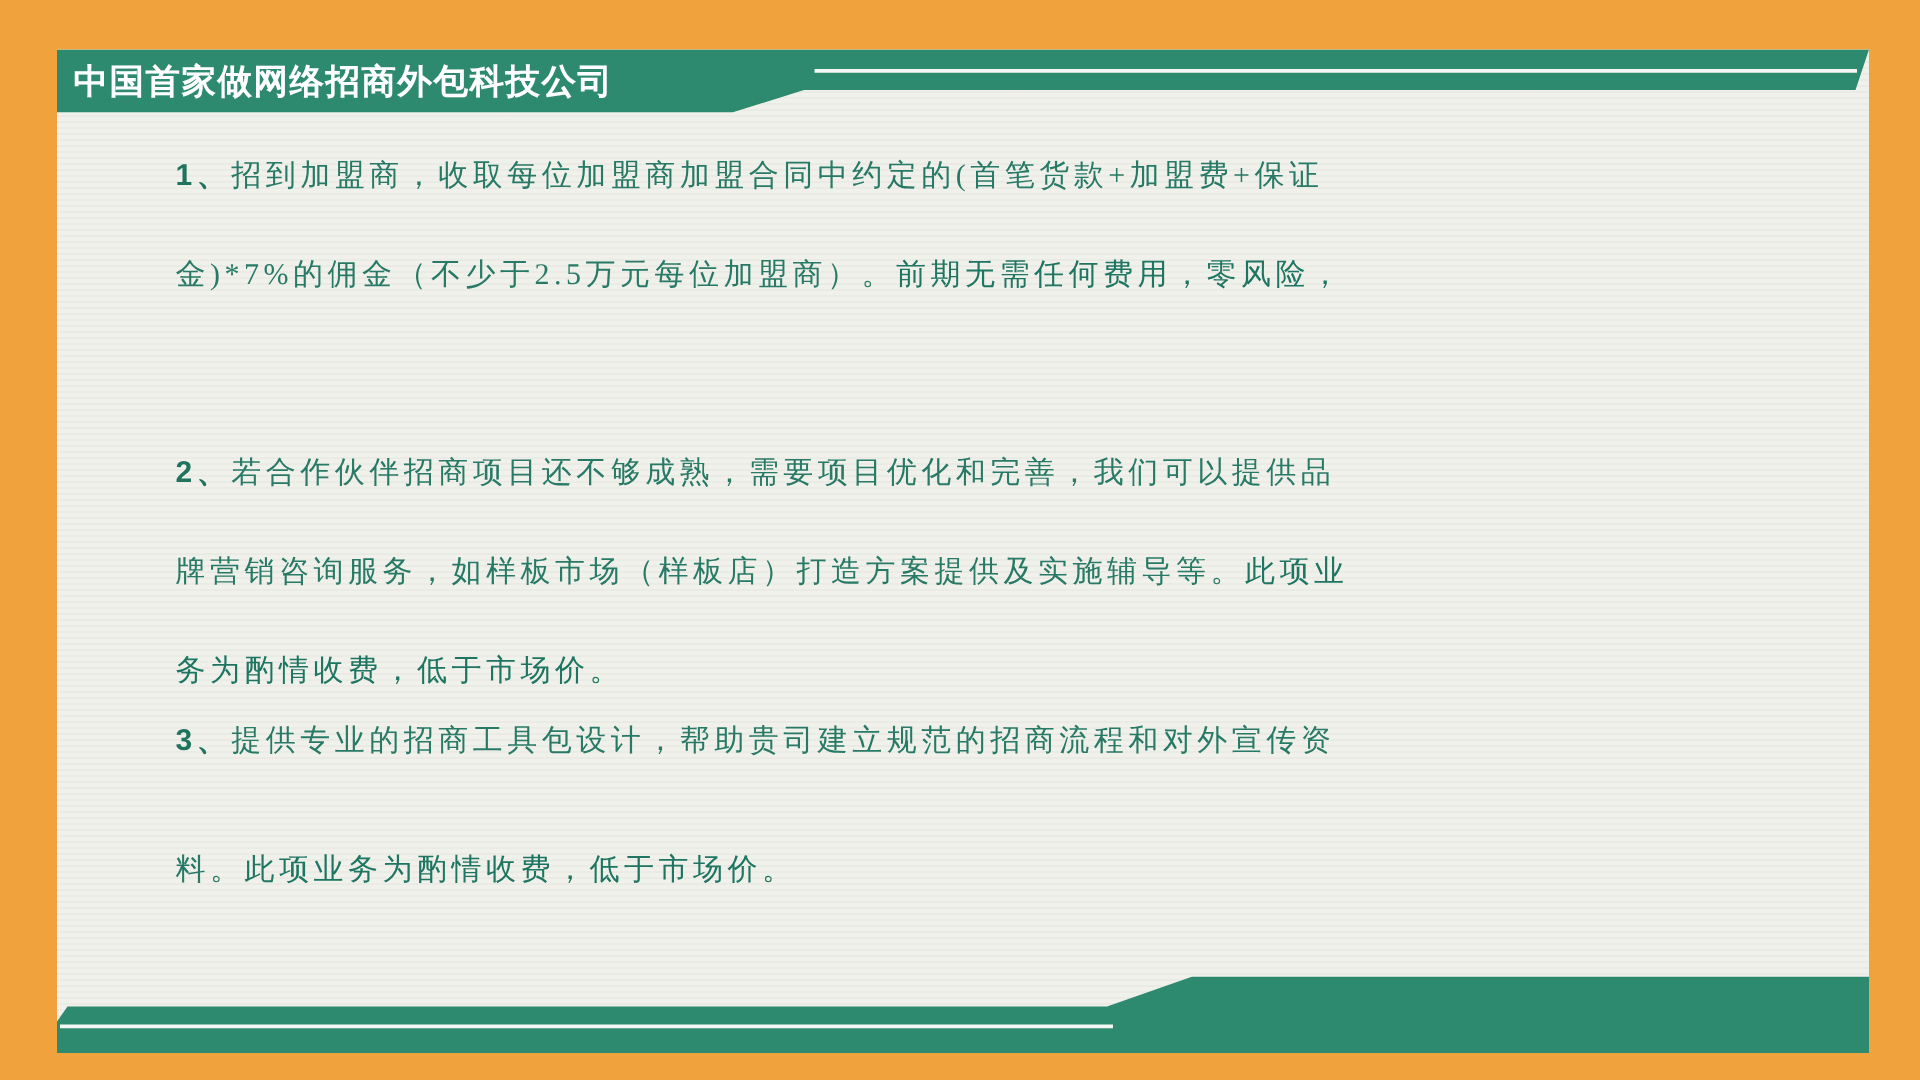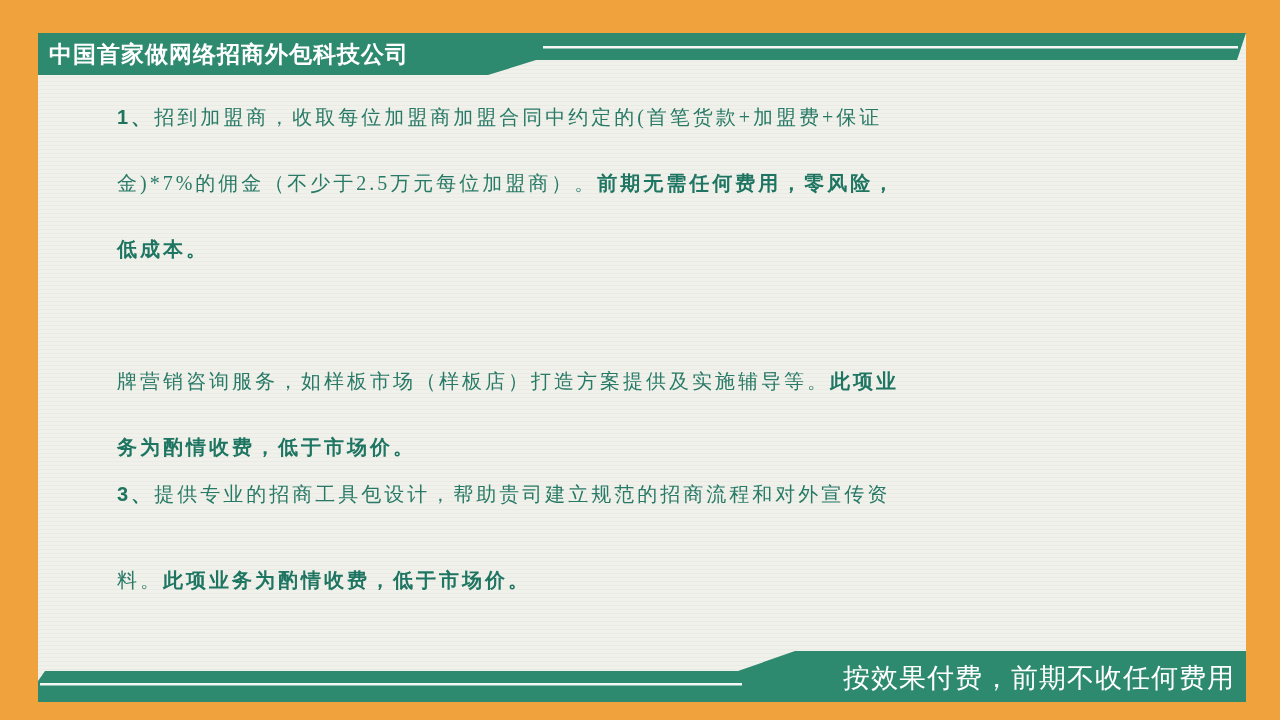--- a/index.html
+++ b/index.html
@@ -43,42 +43,41 @@
     letter-spacing:3px;
     color:#287A66;
     white-space:nowrap;
   }
   .seg-num{
     font-weight:700;
     font-family:"Liberation Sans","DejaVu Sans",sans-serif;
     color:#20745F;
   }
   .seg-reg{font-weight:400;}
-  .seg-bold{font-weight:700;color:#1E7561;}
+  .seg-bold{font-weight:400;color:#1E7561;}
 </style>
 </head>
 <body>
 
 <div class="canvas">
   <div class="card">
 
     <svg class="deco deco-top" width="1208" height="42" viewBox="0 0 1208 42">
       <polygon points="0,0 1208,0 1199,27 498,27 450,42 0,42" fill="#2E8A6E"></polygon>
       <rect x="505" y="13" width="695" height="2.5" fill="#F4F7F4"></rect>
     </svg>
     <div class="banner-text header-text">中国首家做网络招商外包科技公司</div>
 
     <div class="body-line" style="top:63px"><span class="seg-num">1、</span><span class="seg-reg">招到加盟商，收取每位加盟商加盟合同中约定的(首笔货款+加盟费+保证</span><span class="seg-bold"></span></div>
     <div class="body-line" style="top:129px"><span class="seg-num"></span><span class="seg-reg">金)*7%的佣金（不少于2.5万元每位加盟商）。</span><span class="seg-bold">前期无需任何费用，零风险，</span></div>
-    <div class="body-line" style="top:195px"><span class="seg-num"></span><span class="seg-reg"></span><span class="seg-bold">低成本。</span></div>
+    <div class="body-line" style="top:261px"><span class="seg-num">2、</span><span class="seg-reg">若合作伙伴招商项目还不够成熟，需要项目优化和完善，我们可以提供品</span><span class="seg-bold"></span></div>
     <div class="body-line" style="top:393px"><span class="seg-num"></span><span class="seg-reg"></span><span class="seg-bold">务为酌情收费，低于市场价。</span></div>
     <div class="body-line" style="top:327px"><span class="seg-num"></span><span class="seg-reg">牌营销咨询服务，如样板市场（样板店）打造方案提供及实施辅导等。</span><span class="seg-bold">此项业</span></div>
     <div class="body-line" style="top:440px"><span class="seg-num">3、</span><span class="seg-reg">提供专业的招商工具包设计，帮助贵司建立规范的招商流程和对外宣传资</span><span class="seg-bold"></span></div>
     <div class="body-line" style="top:526px"><span class="seg-num"></span><span class="seg-reg">料。</span><span class="seg-bold">此项业务为酌情收费，低于市场价。</span></div>
 
     <svg class="deco deco-bottom" width="1208" height="51" viewBox="0 0 1208 51">
       <polygon points="7,20 700,20 757,0 1208,0 1208,51 0,51 0,30" fill="#2E8A6E"></polygon>
       <rect x="2" y="32" width="702" height="2.5" fill="#F4F7F4"></rect>
     </svg>
-    <div class="banner-text footer-text">按效果付费，前期不收任何费用</div>
 
   </div>
 </div>
 
 </body></html>

